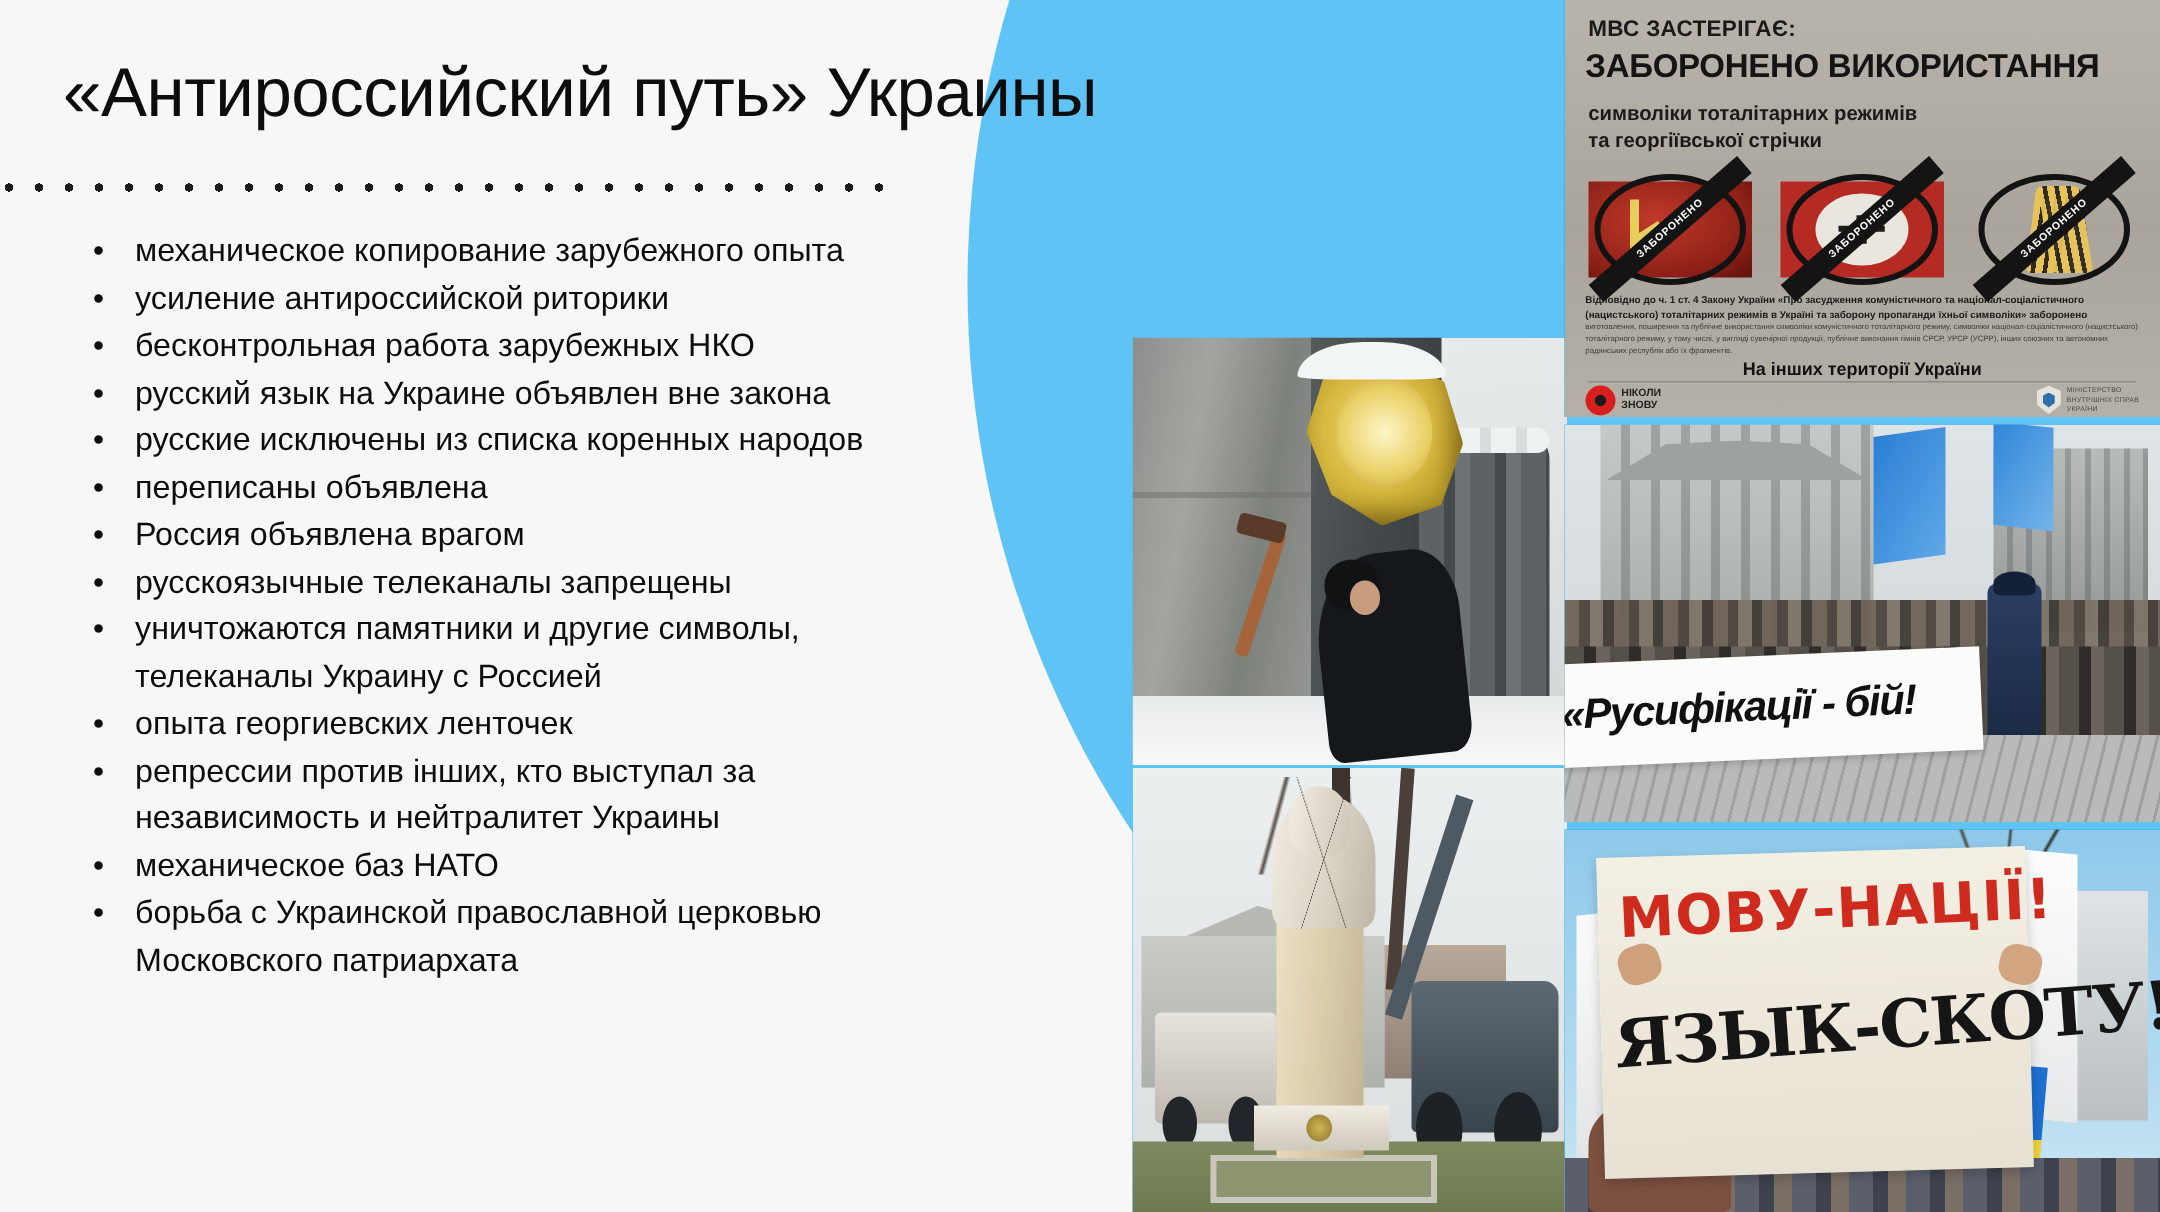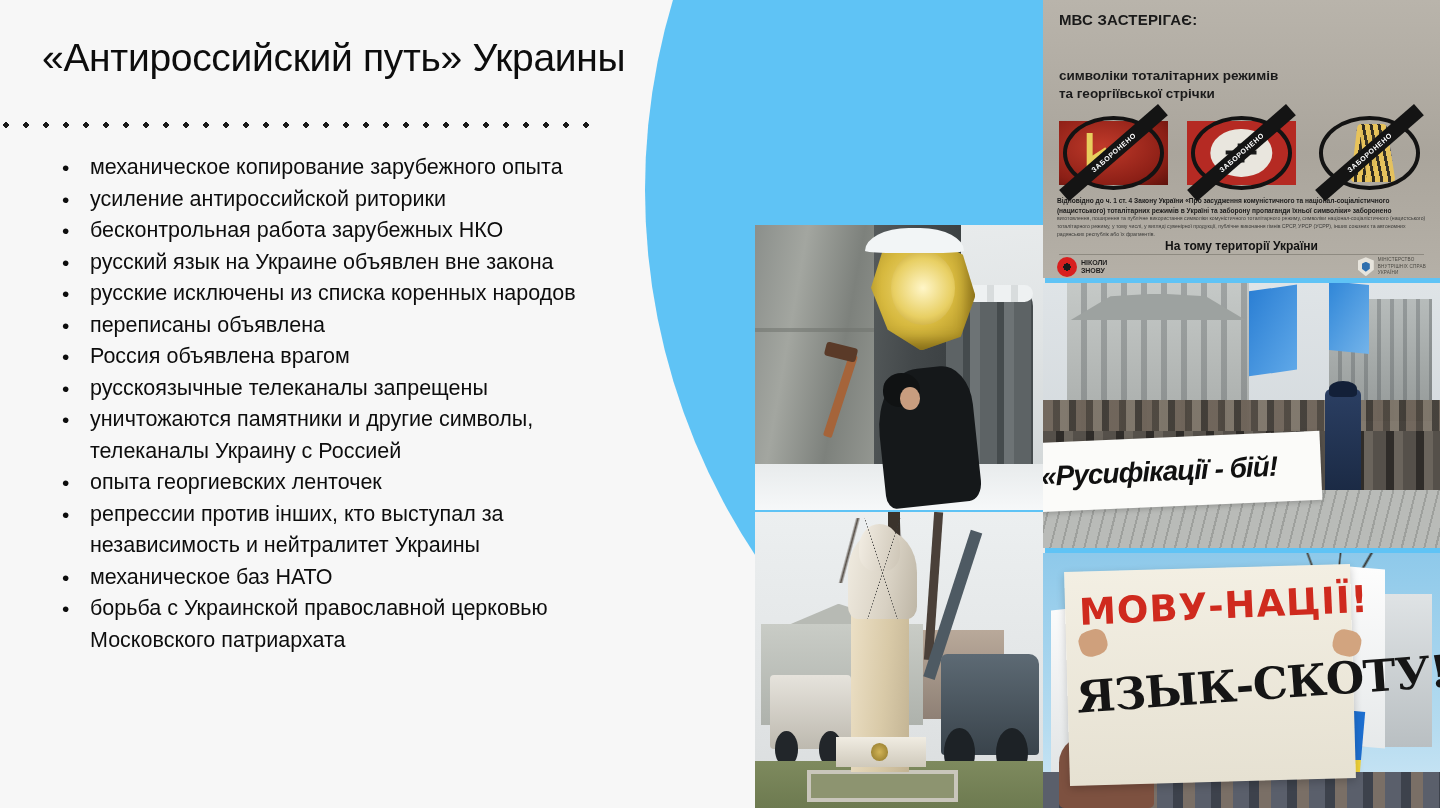--- a/index.html
+++ b/index.html
@@ -24,21 +24,21 @@
     left:1100px; top:0; width:340px; height:808px;
     background:#5fc3f5;
     z-index:0;
   }
 
   
   .title{
     position:absolute;
     left:42px; top:36px;
     width:780px;
-    font-size:39px;
+    font-size:46px;
     font-weight:400;
     color:#0d0d0d;
     letter-spacing:-0.3px;
     line-height:1.12;
     z-index:5;
   }
   .dotted-rule{
     position:absolute;
     left:-4px; top:120px;
     width:606px; height:10px;
@@ -419,20 +419,23 @@
   <div class="bc-medal"></div>
   <div class="bc-bust"></div>
   <div class="bc-bust-head"></div>
   <div class="bc-sling"></div>
 </div>
 
 <div class="photo" id="photo-mvs-poster">
   <div class="pos"></div>
 
   <div class="pos-h1">МВС ЗАСТЕРІГАЄ:</div>
+  <div class="pos-h2-wrap">
+    <span class="pos-h2">ЗАБОРОНЕНО ВИКОРИСТАННЯ</span>
+  </div>
   <div class="pos-h3" style="white-space:pre-line">символіки тоталітарних режимів
 та георгіївської стрічки</div>
 
   <div class="pos-icons">
     <div class="pos-icon">
       <div class="pi-img pi-soviet"></div>
       <div class="pi-circle"></div>
       <div class="pi-band">
         <span>ЗАБОРОНЕНО</span>
       </div>
@@ -449,21 +452,21 @@
       <div class="pi-img pi-ribbon"></div>
       <div class="pi-circle"></div>
       <div class="pi-band">
         <span>ЗАБОРОНЕНО</span>
       </div>
     </div>
   </div>
 
   <div class="pos-fine1">Відповідно до ч. 1 ст. 4 Закону України «Про засудження комуністичного та націонал-соціалістичного (нацистського) тоталітарних режимів в Україні та заборону пропаганди їхньої символіки» заборонено</div>
   <div class="pos-fine2">виготовлення, поширення та публічне використання символіки комуністичного тоталітарного режиму, символіки націонал-соціалістичного (нацистського) тоталітарного режиму, у тому числі, у вигляді сувенірної продукції, публічне виконання гімнів СРСР, УРСР (УСРР), інших союзних та автономних радянських республік або їх фрагментів.</div>
-  <div class="pos-center">На тому території України</div>
+  <div class="pos-center">На інших території України</div>
   <div class="pos-hr"></div>
 
   <div class="pos-foot-l">
     <div class="pos-poppy"></div>
     <div class="pos-poppy-txt" style="white-space:pre-line">НІКОЛИ
 ЗНОВУ</div>
   </div>
   <div class="pos-foot-r">
     <div class="pos-shield">
         <i></i>

